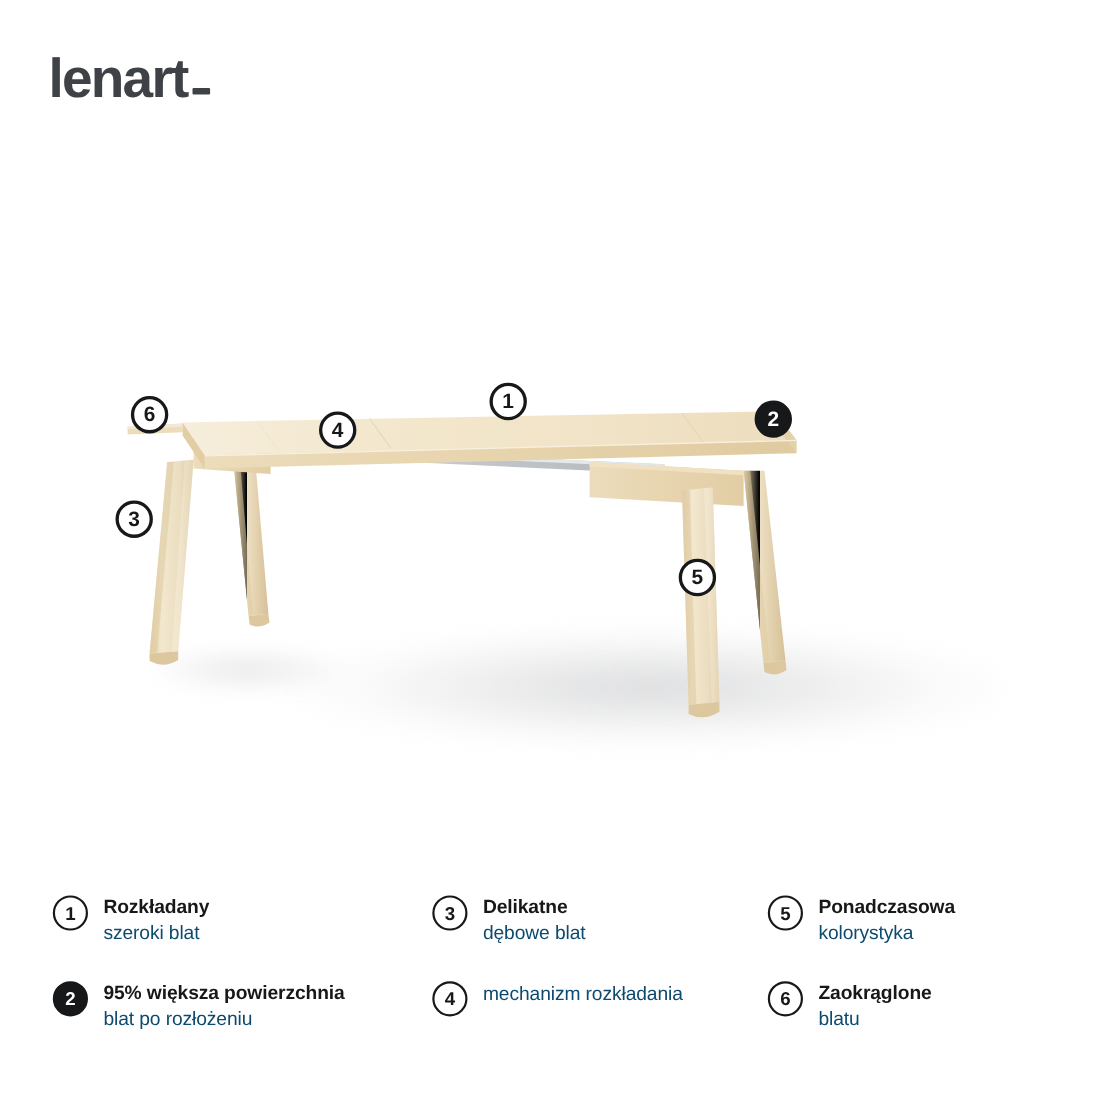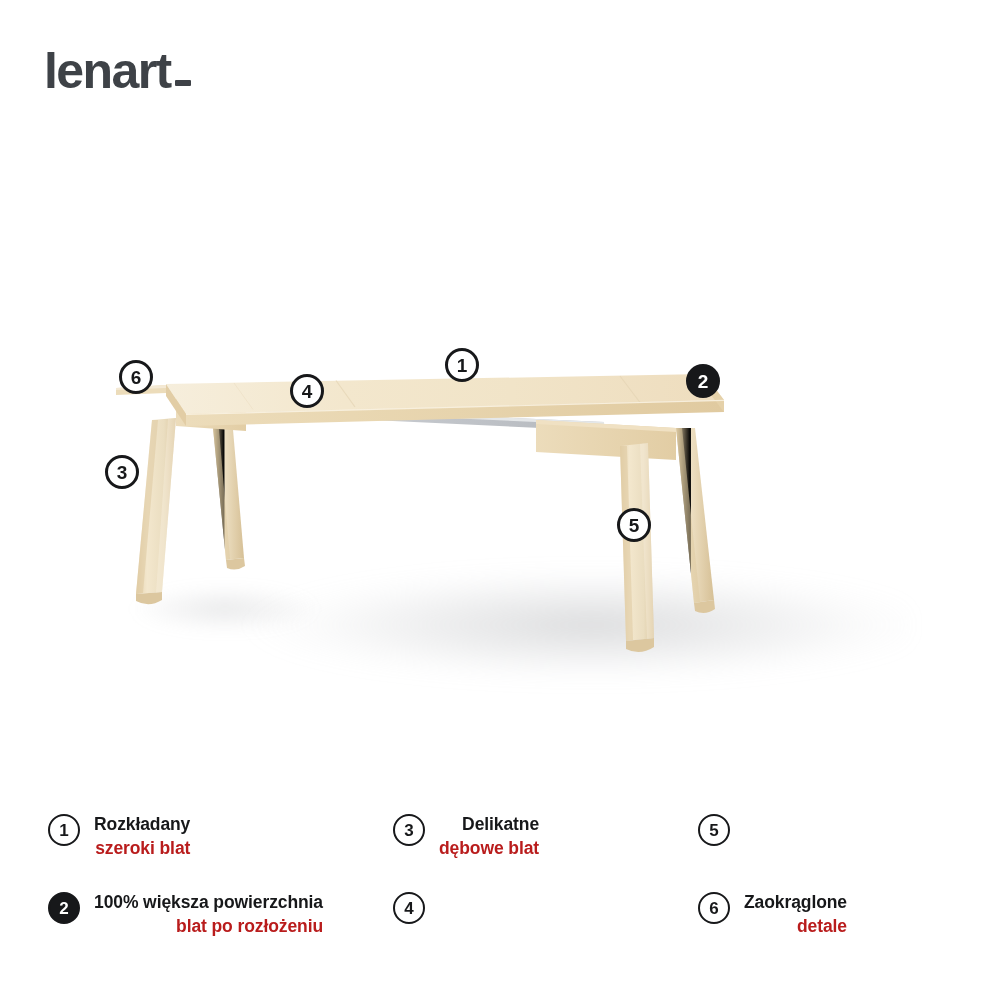--- a/index.html
+++ b/index.html
@@ -66,27 +66,27 @@
     align-content: start;
   }
   .legend-item { display: flex; align-items: flex-start; gap: 14px; }
   .badge {
     flex: 0 0 auto; width: 32px; height: 32px; border-radius: 50%;
     display: flex; align-items: center; justify-content: center;
     font-size: 17px; font-weight: 700; line-height: 1; margin-top: 2px;
   }
   .badge.outline { background: #ffffff; border: 2px solid #17181a; color: #17181a; }
   .badge.filled  { background: #17181a; border: 2px solid #17181a; color: #ffffff; }
-  .legend-text { padding-top: 1px; text-align: right; }
+  .legend-text { padding-top: 1px; }
   .legend-title {
     font-size: 17.5px; font-weight: 700; color: #17181a;
     line-height: 1.32; letter-spacing: -0.1px; white-space: nowrap;
   }
   .legend-sub {
-    font-size: 17.5px; font-weight: 700; color: #b91c1c;
+    font-size: 17.5px; font-weight: 400; color: #0c4a6e;
     line-height: 1.38; letter-spacing: -0.1px; white-space: nowrap;
   }
 </style>
 </head>
 <body>
 
 <div class="page">
 
   <div class="brand">
     <span>lenart</span>
@@ -234,44 +234,49 @@
       <div class="legend-text">
         <div class="legend-title">Delikatne</div>
         <div class="legend-sub">dębowe blat</div>
       </div>
     </div>
 
     <div class="legend-item">
       <div class="badge outline">
         <span>5</span>
       </div>
+      <div class="legend-text">
+        <div class="legend-title">Ponadczasowa</div>
+        <div class="legend-sub">kolorystyka</div>
+      </div>
     </div>
 
     <div class="legend-item">
       <div class="badge filled">
         <span>2</span>
       </div>
       <div class="legend-text">
-        <div class="legend-title">100% większa powierzchnia</div>
+        <div class="legend-title">95% większa powierzchnia</div>
         <div class="legend-sub">blat po rozłożeniu</div>
       </div>
     </div>
 
     <div class="legend-item">
       <div class="badge outline">
         <span>4</span>
       </div>
       <div class="legend-text">
+        <div class="legend-sub">mechanizm rozkładania</div>
       </div>
     </div>
 
     <div class="legend-item">
       <div class="badge outline">
         <span>6</span>
       </div>
       <div class="legend-text">
         <div class="legend-title">Zaokrąglone</div>
-        <div class="legend-sub">detale</div>
+        <div class="legend-sub">blatu</div>
       </div>
     </div>
 
   </div>
 </div>
 
 </body></html>

